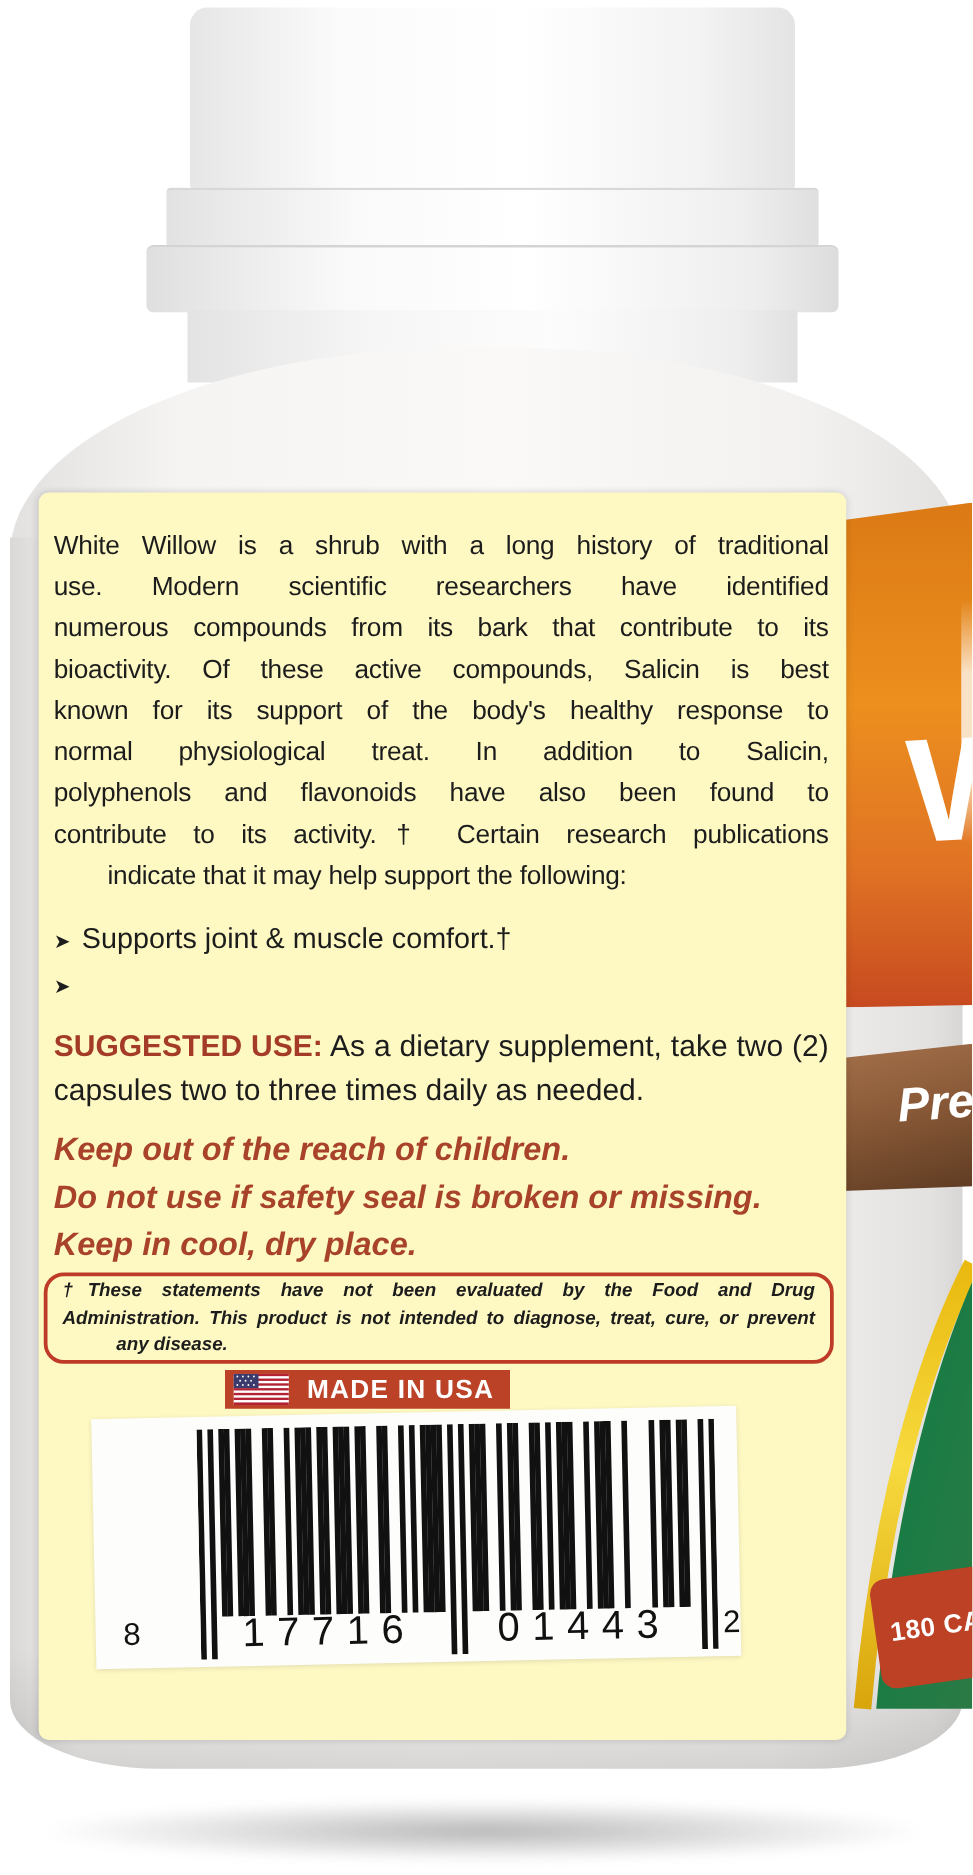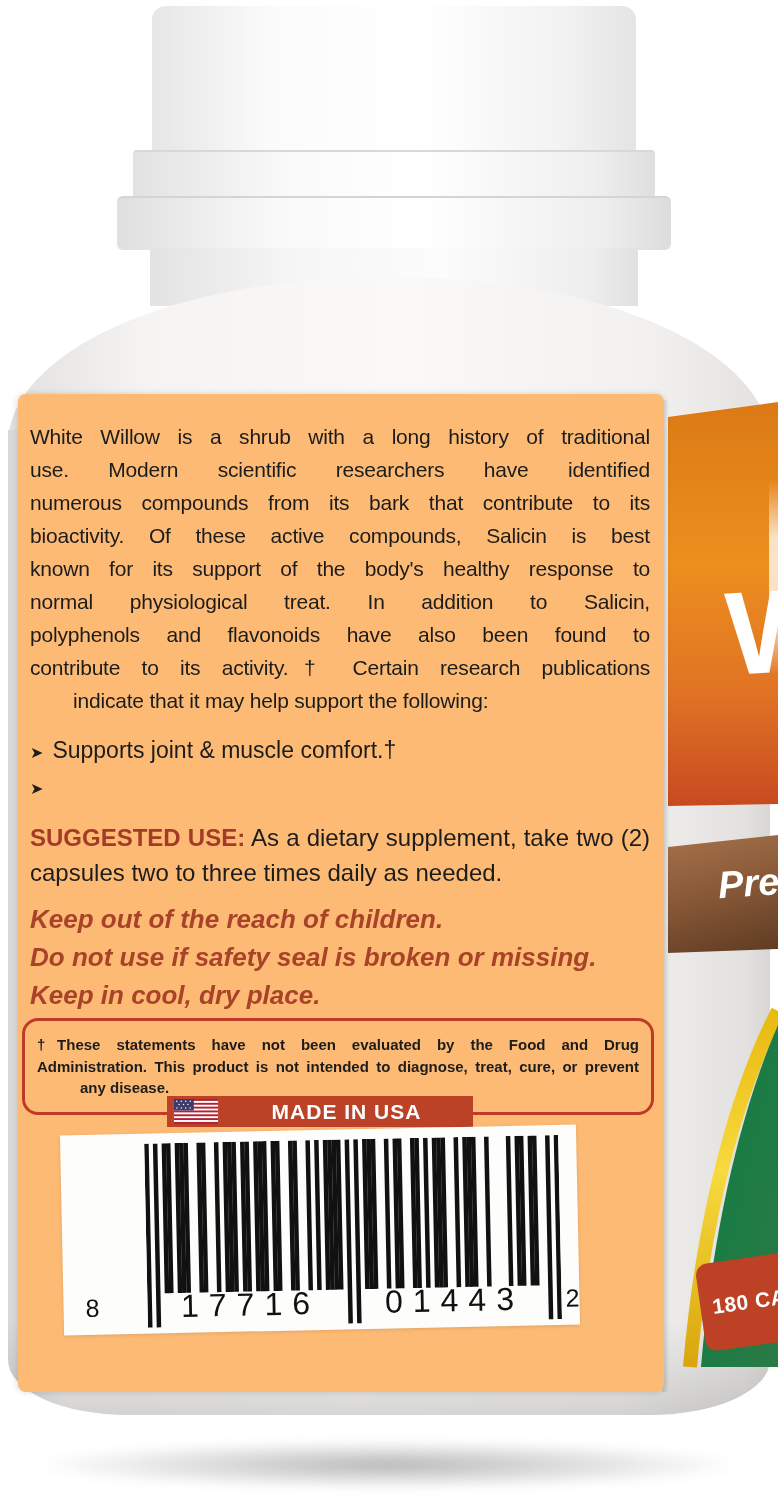--- a/index.html
+++ b/index.html
@@ -21,36 +21,36 @@
   .bottle-body{left:8px;top:430px;width:762px;height:985px;
     border-radius:0 0 120px 120px / 0 0 55px 55px;
     background:linear-gradient(90deg,#d9d8d7 0,#f2f1f0 7%,#f7f6f5 45%,#f3f2f1 80%,#e2e1e0 97%,#d7d6d5);}
   .bottle-body::after{content:"";position:absolute;left:0;right:0;bottom:0;height:95px;
     border-radius:0 0 120px 120px / 0 0 55px 55px;
     background:linear-gradient(180deg,rgba(0,0,0,0),rgba(0,0,0,.06) 50%,rgba(0,0,0,.13));}
   .floor-shadow{left:30px;top:1440px;width:716px;height:50px;filter:blur(4px);
     background:radial-gradient(ellipse at center,rgba(70,70,70,.38),rgba(70,70,70,0) 70%);}
 
   
-  .back-label{left:18px;top:394px;width:646px;height:998px;background:#fdba74;border-radius:8px;
+  .back-label{left:31px;top:394px;width:646px;height:998px;background:#fef9c3;border-radius:8px;
     box-shadow:-2px 0 6px rgba(0,0,0,.10),2px 0 6px rgba(0,0,0,.06);}
   .desc{left:12px;top:26px;width:620px;font-size:21px;line-height:33px;color:#1c1c1c;letter-spacing:-.2px;}
   .just .tline{text-align:justify;text-align-last:justify;}
   .just .tline.lastline{text-align-last:left;margin-left:43px;}
   .bullets{left:12px;top:338px;width:620px;color:#1c1c1c;font-size:23px;line-height:36px;}
   .bullet-row{display:flex;gap:9px;align-items:baseline;}
   .bullet-glyph{font-size:16px;color:#1c1c1c;}
   .suggested{left:12px;top:426px;width:620px;font-size:24px;line-height:35px;color:#1c1c1c;}
   .su-line1{text-align:justify;text-align-last:justify;}
   .su-label{color:#a33b28;font-weight:bold;}
   .warnings{left:12px;top:506px;width:620px;font-size:26px;line-height:38px;
     font-weight:bold;font-style:italic;color:#a8432a;}
   .disclaimer{left:4px;top:624px;width:602px;border:3px solid #be3b28;border-radius:16px;
-    padding:13px 12px;font-size:15px;line-height:21.5px;font-weight:bold;color:#1c1c1c;}
-  .usa-banner{left:149px;top:702px;width:306px;height:31px;background:#bb4227;display:flex;
+    padding:1px 12px;font-size:15px;line-height:21.5px;font-weight:bold;font-style:italic;color:#1c1c1c;}
+  .usa-banner{left:149px;top:702px;width:228px;height:31px;background:#bb4227;display:flex;
     align-items:center;gap:9px;padding:0 8px 0 6px;box-sizing:border-box;}
   .usa-banner .flag{width:46px;height:25px;flex:0 0 auto;}
   .usa-text{flex:1;text-align:center;color:#ffffff;font-weight:bold;font-size:21px;letter-spacing:1px;}
 
   
   .sticker{left:44px;top:736px;width:516px;height:200px;background:#fdfdfc;transform:rotate(-1.2deg);
     box-shadow:0 1px 4px rgba(0,0,0,.12);}
   .bc-bars{left:84px;top:10px;width:414px;height:186px;}
   .bc-num{position:absolute;bottom:8px;color:#111;font-size:32px;}
   .bc-left{left:22px;bottom:12px;font-size:25px;}

